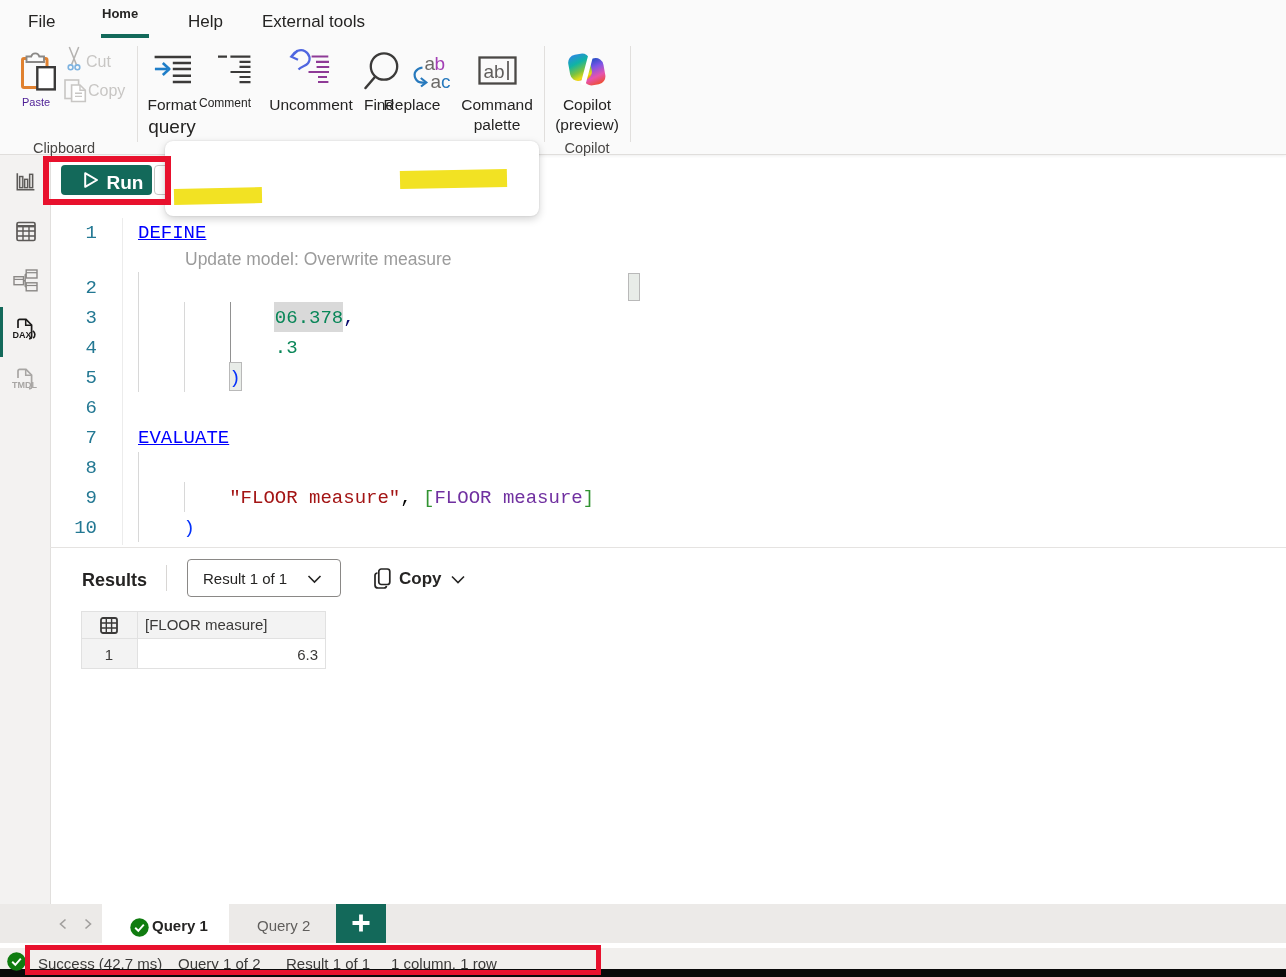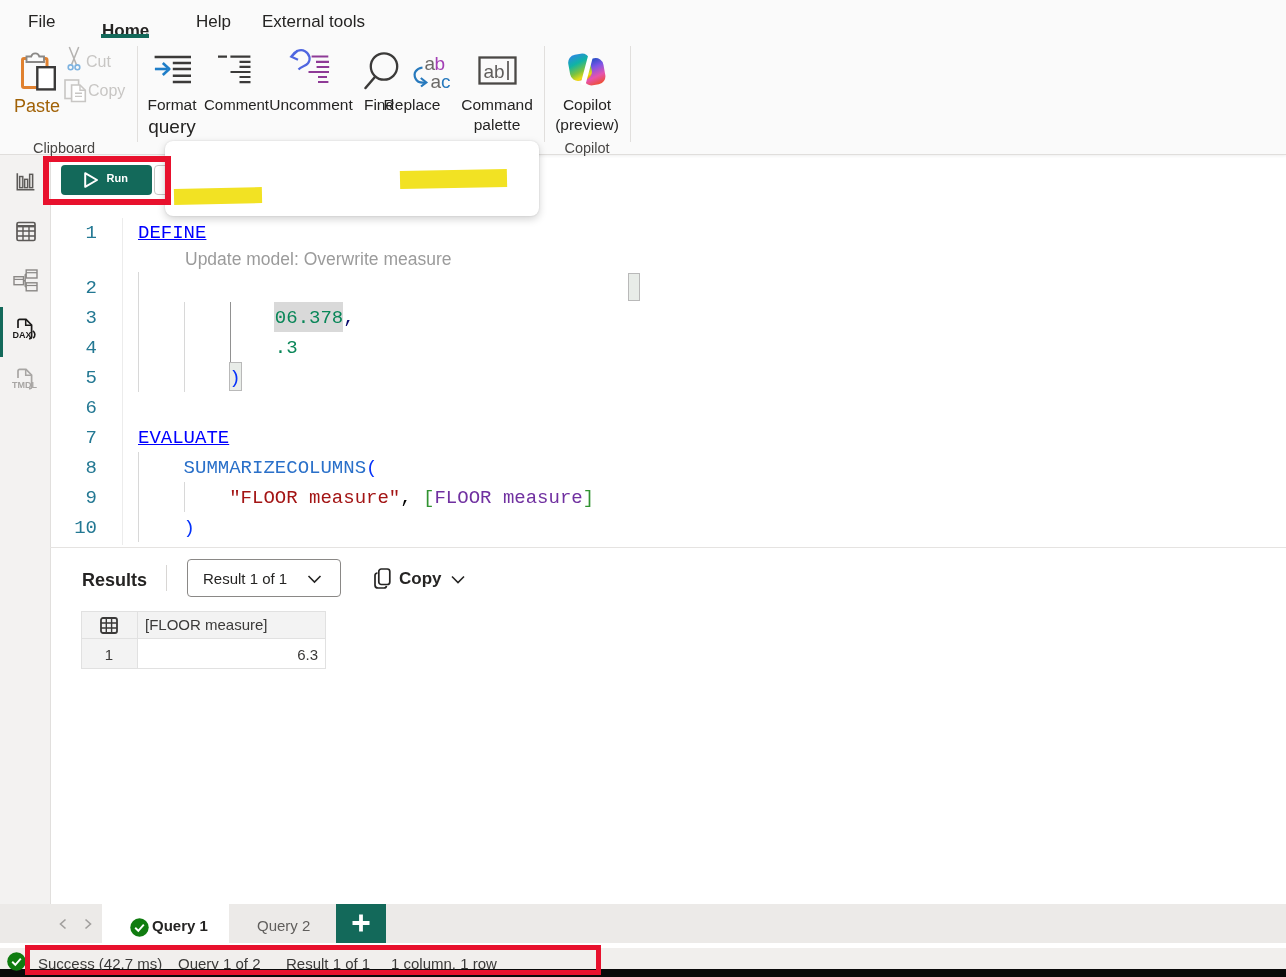--- a/index.html
+++ b/index.html
@@ -7,23 +7,23 @@
 #app{position:relative; width:1286px; height:977px; overflow:hidden;}
 .abs{position:absolute;}
 </style>
 </head>
 <body>
 <div id="app">
 
   <div class="abs" id="ribbon" style="left:0;top:0;width:1286px;height:154px;background:#fafafa;border-bottom:1px solid #e0dedc;box-shadow:0 1px 3px rgba(0,0,0,0.07);"></div>
 
   <div class="abs" style="left:28px;top:11.5px;font-size:17px;color:#252423;">File</div>
-  <div class="abs" style="left:102px;top:21px;font-size:17px;font-weight:bold;color:#252423;">Home</div>
+  <div class="abs" style="left:102px;top:6px;font-size:13px;font-weight:bold;color:#252423;">Home</div>
   <div class="abs" style="left:101px;top:34px;width:48px;height:3.5px;background:#13695a;"></div>
-  <div class="abs" style="left:196px;top:11.5px;font-size:17px;color:#252423;">Help</div>
+  <div class="abs" style="left:188px;top:11.5px;font-size:17px;color:#252423;">Help</div>
   <div class="abs" style="left:262px;top:11.5px;font-size:17px;color:#252423;">External tools</div>
 
   <div class="abs" style="left:137px;top:46px;width:1px;height:96px;background:#e1dfdd;"></div>
   <div class="abs" style="left:544px;top:46px;width:1px;height:96px;background:#e1dfdd;"></div>
   <div class="abs" style="left:630px;top:46px;width:1px;height:96px;background:#e1dfdd;"></div>
   <div class="abs" style="left:14px;top:140px;width:100px;text-align:center;font-size:14.5px;color:#484644;">Clipboard</div>
   <div class="abs" style="left:537px;top:140px;width:100px;text-align:center;font-size:14.5px;color:#484644;">Copilot</div>
 
   <svg class="abs" style="left:19px;top:49px;" width="40" height="44" viewBox="0 0 40 44">
     <rect x="3.5" y="9.5" width="24.5" height="29" rx="1.5" fill="none" stroke="#e0812f" stroke-width="3"></rect>
@@ -94,26 +94,26 @@
           <stop offset="0.35" stop-color="#7d55e6"></stop>
           <stop offset="0.7" stop-color="#e653ae"></stop>
           <stop offset="1" stop-color="#ee4f35"></stop>
       </linearGradient>
     </defs>
     <rect x="14.5" y="6.5" width="22" height="26.5" rx="8" transform="rotate(-10 25.5 19.5)" fill="url(#cg2)"></rect>
     <rect x="1" y="2" width="22" height="26.5" rx="8" transform="rotate(-10 12 15)" fill="url(#cg1)"></rect>
     <rect x="16.5" y="1.5" width="5" height="32" rx="2.5" transform="rotate(15 19 17.5)" fill="#fff"></rect>
   </svg>
 
-  <div class="abs" style="left:14px;top:96px;width:44px;text-align:center;font-size:18px;color:#a16207;">Paste</div>
+  <div class="abs" style="left:14px;top:96px;width:44px;text-align:center;font-size:11px;color:#4c1d95;">Paste</div>
   <div class="abs" style="left:86px;top:53px;font-size:16px;color:#c8c6c4;">Cut</div>
   <div class="abs" style="left:88px;top:82px;font-size:16px;color:#c8c6c4;">Copy</div>
   <div class="abs" style="left:142px;top:96px;width:60px;text-align:center;font-size:15.5px;color:#252423;">Format</div>
   <div class="abs" style="left:142px;top:116px;width:60px;text-align:center;font-size:19px;color:#252423;">query</div>
-  <div class="abs" style="left:199px;top:96px;width:70px;text-align:right;font-size:15px;color:#252423;">Comment</div>
+  <div class="abs" style="left:199px;top:96px;width:70px;text-align:left;font-size:12px;color:#252423;">Comment</div>
   <div class="abs" style="left:266px;top:96px;width:90px;text-align:center;font-size:15.5px;color:#252423;">Uncomment</div>
   <div class="abs" style="left:359px;top:96px;width:40px;text-align:center;font-size:15.5px;color:#252423;">Find</div>
   <div class="abs" style="left:382px;top:96px;width:60px;text-align:center;font-size:15.5px;color:#252423;">Replace</div>
   <div class="abs" style="left:457px;top:96px;width:80px;text-align:center;font-size:15.5px;color:#252423;">Command</div>
   <div class="abs" style="left:457px;top:116px;width:80px;text-align:center;font-size:15.5px;color:#252423;">palette</div>
   <div class="abs" style="left:547px;top:96px;width:80px;text-align:center;font-size:15.5px;color:#252423;">Copilot</div>
   <div class="abs" style="left:547px;top:116px;width:80px;text-align:center;font-size:15.5px;color:#252423;">(preview)</div>
 
   <div class="abs" style="left:0;top:155px;width:50px;height:749px;background:#f3f2f1;border-right:1px solid #e1dfdd;"></div>
   <div class="abs" style="left:0;top:307px;width:3px;height:50px;background:#13695a;"></div>
@@ -148,21 +148,21 @@
     <path d="M6 10 V3 a1.6 1.6 0 0 1 1.6 -1.6 H14 l5.6 5.6 V19 a1.6 1.6 0 0 1 -1.6 1.6 h-1" fill="none" stroke="#a8a6a4" stroke-width="1.7"></path>
     <path d="M13.7 1.6 V7.3 h5.7" fill="none" stroke="#a8a6a4" stroke-width="1.5"></path>
     <text x="0" y="20" font-family="Liberation Sans" font-size="9" font-weight="bold" fill="#a8a6a4">TMDL</text>
   </svg>
 
   <div class="abs" style="left:154px;top:165px;width:28px;height:30px;background:#fff;border:1px solid #c8c6c4;border-radius:4px;box-sizing:border-box;"></div>
   <div class="abs" style="left:61px;top:165px;width:91px;height:30px;background:#13695a;border-radius:4px;"></div>
   <svg class="abs" style="left:82px;top:170px;" width="18" height="20" viewBox="0 0 18 20">
       <path d="M3.2 3.2 L15 10 L3.2 16.8 Z" fill="none" stroke="#fff" stroke-width="2" stroke-linejoin="round"></path>
     </svg>
-  <div class="abs" style="left:106.5px;top:171.5px;font-size:11px;font-weight:bold;color:#fff;">Run</div>
+  <div class="abs" style="left:106.5px;top:171.5px;font-size:19px;font-weight:bold;color:#fff;">Run</div>
 
   <div class="abs" style="left:165px;top:141px;width:374px;height:75px;background:#fff;border-radius:8px;box-shadow:0 3px 9px rgba(0,0,0,0.18),0 0 2px rgba(0,0,0,0.12);"></div>
   <div class="abs" style="left:400px;top:170px;width:107px;height:18px;background:#f2e223;transform:rotate(-1.2deg);"></div>
   <div class="abs" style="left:174px;top:188px;width:88px;height:16px;background:#f2e223;transform:rotate(-1.2deg);"></div>
 
   <div class="abs" style="left:43px;top:156px;width:128px;height:49px;border:6px solid #e8112d;box-sizing:border-box;"></div>
 
   <style>
     .ln{position:absolute;left:0;width:97px;text-align:right;font-family:"Liberation Mono",monospace;font-size:19px;line-height:30px;height:30px;color:#237893;}
     .cl{position:absolute;left:138px;font-family:"Liberation Mono",monospace;font-size:19px;line-height:30px;height:30px;white-space:pre;}
@@ -193,21 +193,20 @@
   <div class="ln" style="top:453px;">8</div>
   <div class="ln" style="top:483px;">9</div>
   <div class="ln" style="top:513px;">10</div>
 
   <div class="cl" style="top:218px;"><span class="k">DEFINE</span></div>
   <div class="abs" style="left:185px;top:247px;height:25px;line-height:25px;font-size:17.5px;color:#9b9b9b;">Update model: Overwrite measure</div>
   <div class="cl" style="top:303px;">            <span class="n">06.378</span><span style="color:#06066b;">,</span></div>
   <div class="cl" style="top:333px;">            <span class="n">.3</span></div>
   <div class="cl" style="top:363px;">        <span class="b1">)</span></div>
   <div class="cl" style="top:423px;"><span class="k">EVALUATE</span></div>
-  <div class="cl" style="top:453px;">    <span class="f">SUMMARIZECOLUMNS</span><span class="b1">(</span></div>
   <div class="cl" style="top:483px;">        <span class="s">"FLOOR measure"</span>, <span class="b2">[</span><span class="m">FLOOR measure</span><span class="b2">]</span></div>
   <div class="cl" style="top:513px;">    <span class="b1">)</span></div>
 
   <div class="abs" style="left:50px;top:547px;width:1236px;height:1px;background:#e5e3e1;"></div>
   <div class="abs" style="left:82px;top:570px;font-size:18px;font-weight:bold;color:#252423;">Results</div>
   <div class="abs" style="left:166px;top:565px;width:1px;height:26px;background:#d8d6d4;"></div>
   <div class="abs" style="left:187px;top:559px;width:154px;height:38px;border:1px solid #8a8886;border-radius:4px;box-sizing:border-box;"></div>
   <div class="abs" style="left:203px;top:570px;font-size:15px;color:#252423;">Result 1 of 1</div>
   <svg class="abs" style="left:307px;top:574px;" width="15" height="10" viewBox="0 0 15 10">
       <path d="M1.5 2 L7.5 8 L13.5 2" fill="none" stroke="#252423" stroke-width="1.6"></path>

